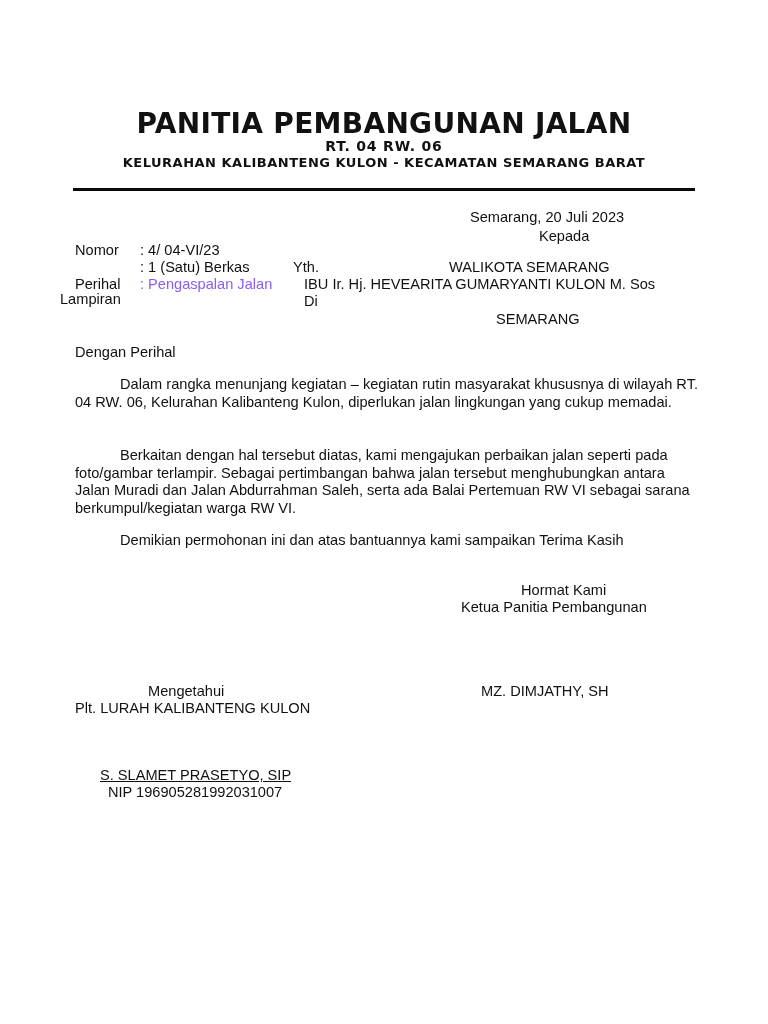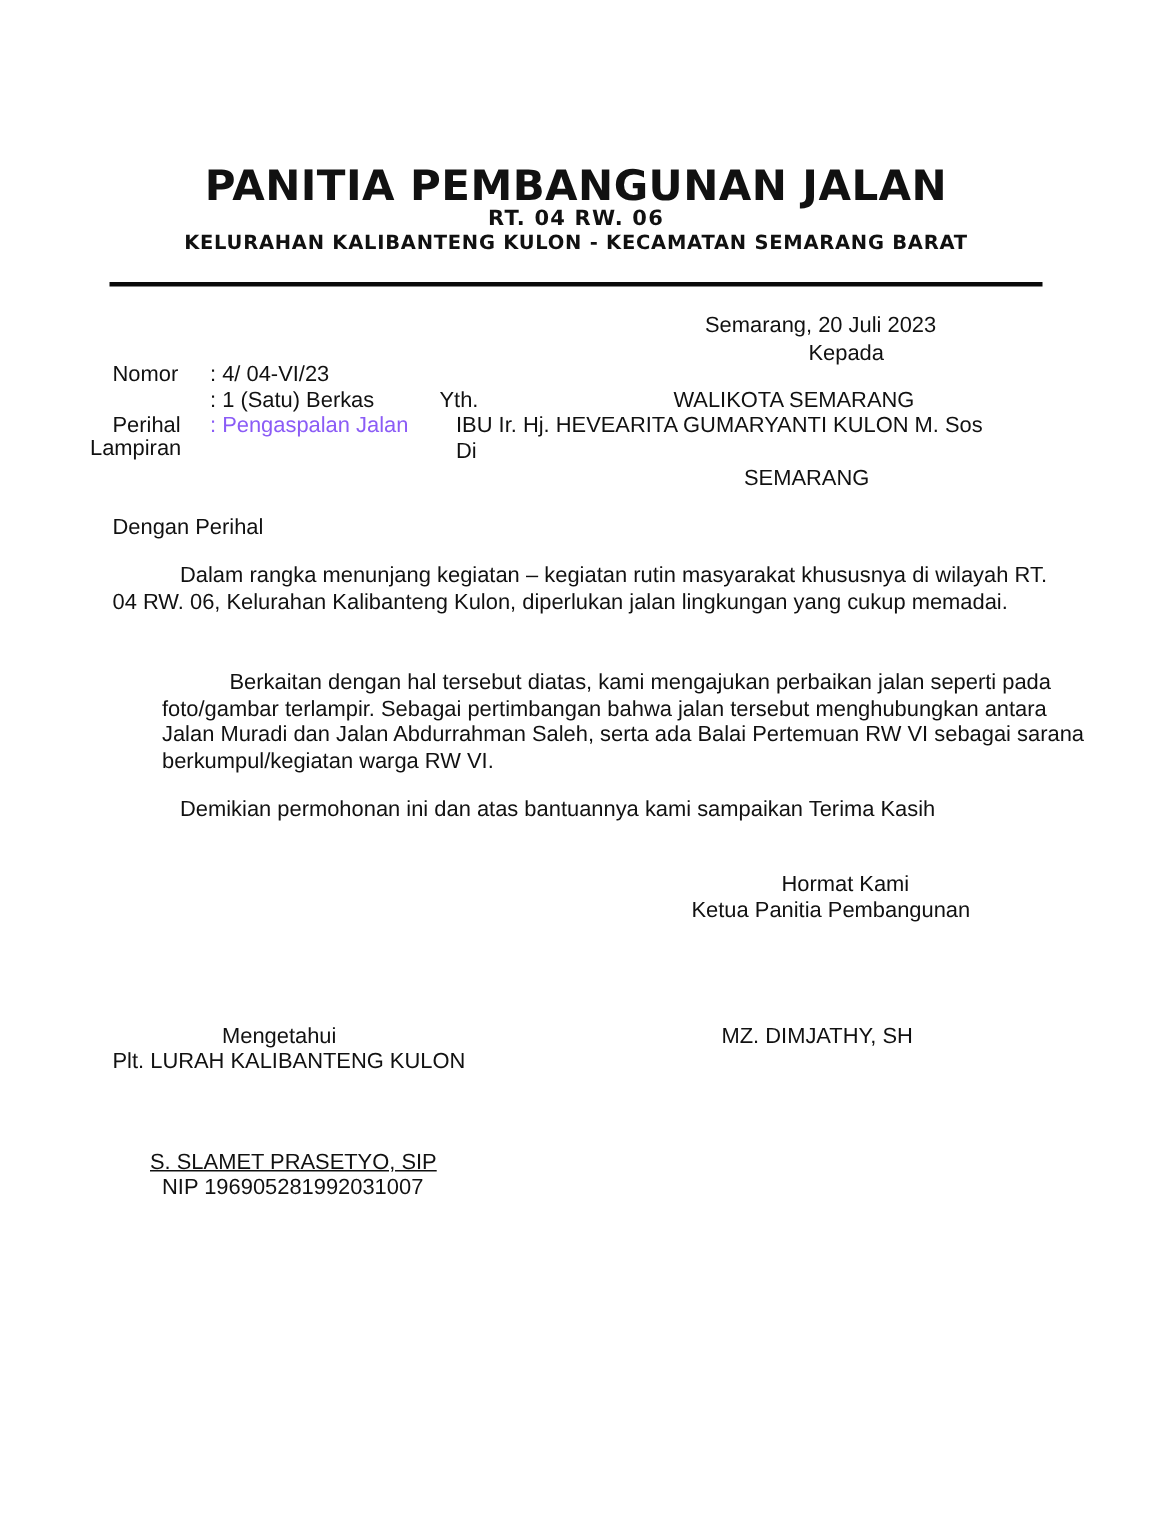--- a/index.html
+++ b/index.html
@@ -43,21 +43,21 @@
   <div class="abs" style="left:293px; top:259px;">Yth.</div>
   <div class="abs" style="left:449px; top:259px;">WALIKOTA SEMARANG</div>
   <div class="abs" style="left:304px; top:276px;">IBU Ir. Hj. HEVEARITA GUMARYANTI KULON M. Sos</div>
   <div class="abs" style="left:304px; top:293px;">Di</div>
   <div class="abs" style="left:496px; top:311px;">SEMARANG</div>
 
   <div class="abs" style="left:75px; top:344px;">Dengan Perihal</div>
 
   <div class="para" style="top:376px;"><span class="indent"></span><span>Dalam rangka menunjang kegiatan – kegiatan rutin masyarakat khususnya di wilayah RT. 04 RW. 06, Kelurahan Kalibanteng Kulon, diperlukan jalan lingkungan yang cukup memadai.</span></div>
 
-  <div class="para" style="top:447px; text-align:left;margin-left:33px;"><span class="indent"></span><span>Berkaitan dengan hal tersebut diatas, kami mengajukan perbaikan jalan seperti pada foto/gambar terlampir. Sebagai pertimbangan bahwa jalan tersebut menghubungkan antara Jalan Muradi dan Jalan Abdurrahman Saleh, serta ada Balai Pertemuan RW VI sebagai sarana berkumpul/kegiatan warga RW VI.</span></div>
+  <div class="para" style="top:447px; text-align:left;"><span class="indent"></span><span>Berkaitan dengan hal tersebut diatas, kami mengajukan perbaikan jalan seperti pada foto/gambar terlampir. Sebagai pertimbangan bahwa jalan tersebut menghubungkan antara Jalan Muradi dan Jalan Abdurrahman Saleh, serta ada Balai Pertemuan RW VI sebagai sarana berkumpul/kegiatan warga RW VI.</span></div>
 
   <div class="abs" style="left:120px; top:532px;">Demikian permohonan ini dan atas bantuannya kami sampaikan Terima Kasih</div>
 
   <div class="abs" style="left:521px; top:582px;">Hormat Kami</div>
   <div class="abs" style="left:461px; top:599px;">Ketua Panitia Pembangunan</div>
   <div class="abs" style="left:481px; top:683px;">MZ. DIMJATHY, SH</div>
 
   <div class="abs" style="left:148px; top:683px;">Mengetahui</div>
   <div class="abs" style="left:75px; top:700px;">Plt. LURAH KALIBANTENG KULON</div>
   <div class="abs underline" style="left:100px; top:767px;">S. SLAMET PRASETYO, SIP</div>

